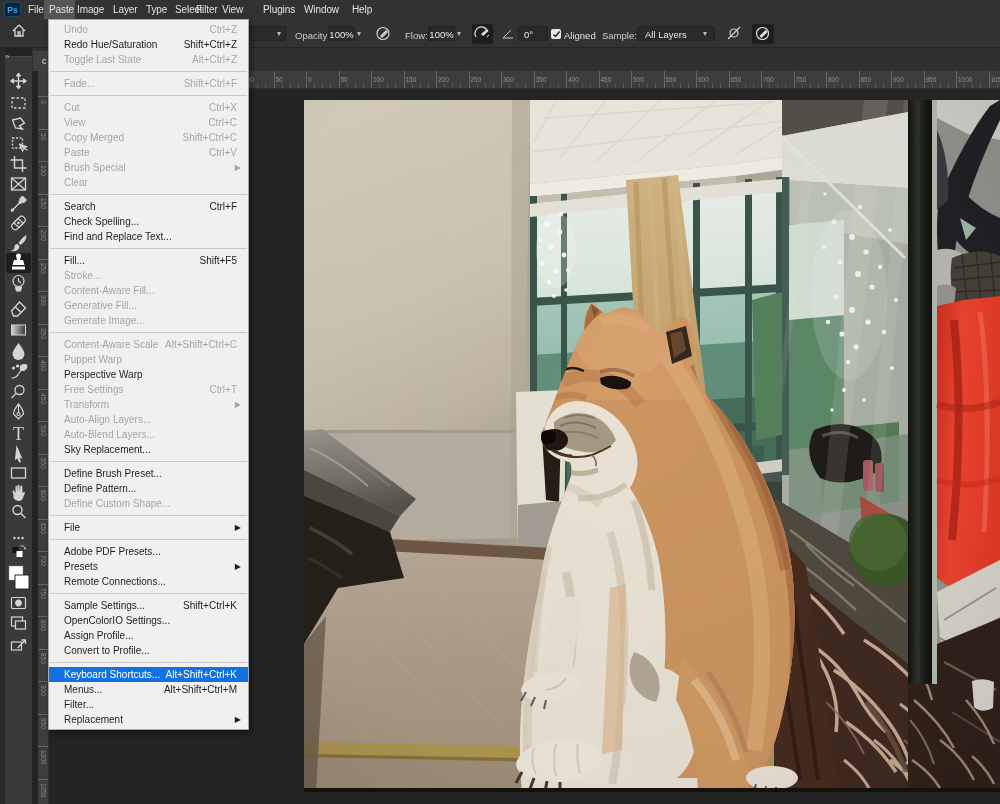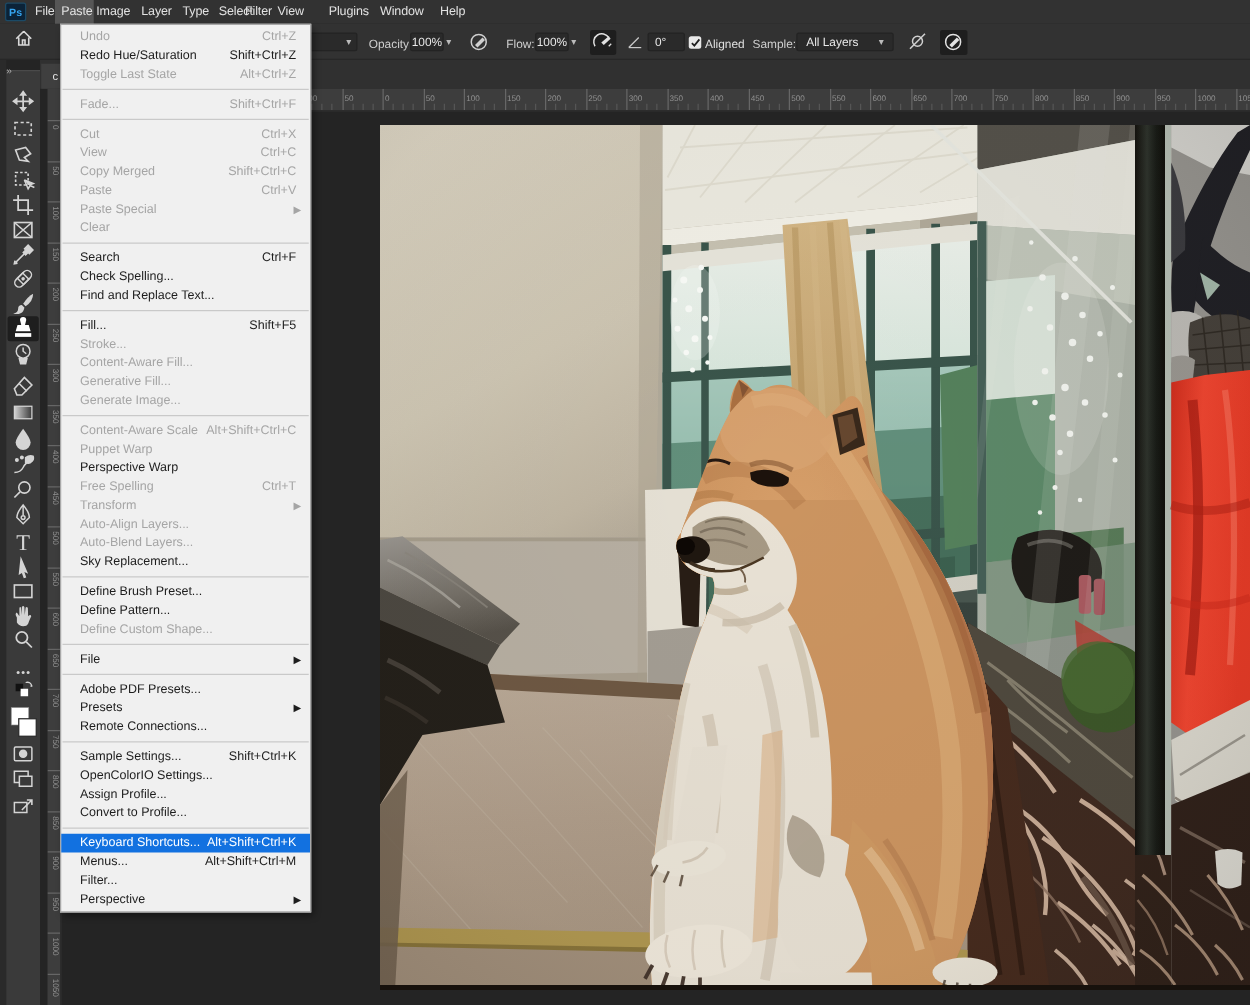--- a/index.html
+++ b/index.html
@@ -413,21 +413,21 @@
     </div>
 <div class="mrow dis">
       <span class="lab">Copy Merged</span>
       <span class="sc">Shift+Ctrl+C</span>
     </div>
 <div class="mrow dis">
       <span class="lab">Paste</span>
       <span class="sc">Ctrl+V</span>
     </div>
 <div class="mrow dis">
-      <span class="lab">Paste Special</span>
+      <span class="lab">Brush Special</span>
       <span class="ar">▶</span>
     </div>
 <div class="mrow dis">
       <span class="lab">Clear</span>
     </div>
 <div class="msep"></div>
 <div class="mrow en">
       <span class="lab">Search</span>
       <span class="sc">Ctrl+F</span>
     </div>
@@ -459,21 +459,21 @@
       <span class="lab">Content-Aware Scale</span>
       <span class="sc">Alt+Shift+Ctrl+C</span>
     </div>
 <div class="mrow dis">
       <span class="lab">Puppet Warp</span>
     </div>
 <div class="mrow en">
       <span class="lab">Perspective Warp</span>
     </div>
 <div class="mrow dis">
-      <span class="lab">Free Spelling</span>
+      <span class="lab">Free Settings</span>
       <span class="sc">Ctrl+T</span>
     </div>
 <div class="mrow dis">
       <span class="lab">Transform</span>
       <span class="ar">▶</span>
     </div>
 <div class="mrow dis">
       <span class="lab">Auto-Align Layers...</span>
     </div>
 <div class="mrow dis">
@@ -528,21 +528,21 @@
       <span class="sc">Alt+Shift+Ctrl+K</span>
     </div>
 <div class="mrow en">
       <span class="lab">Menus...</span>
       <span class="sc">Alt+Shift+Ctrl+M</span>
     </div>
 <div class="mrow en">
       <span class="lab">Filter...</span>
     </div>
 <div class="mrow en">
-      <span class="lab">Perspective</span>
+      <span class="lab">Replacement</span>
       <span class="ar">▶</span>
     </div>
 </div>
 <svg id="photo" width="696" height="692" viewBox="0 0 696 692">
 <defs>
 <linearGradient id="wallg" x1="0" y1="0" x2="0.25" y2="1">
  <stop offset="0" stop-color="#d7d0bf"></stop>
         <stop offset="0.5" stop-color="#cdc5b2"></stop>
         <stop offset="0.78" stop-color="#bfb5a2"></stop>
         <stop offset="1" stop-color="#a79d8d"></stop>

